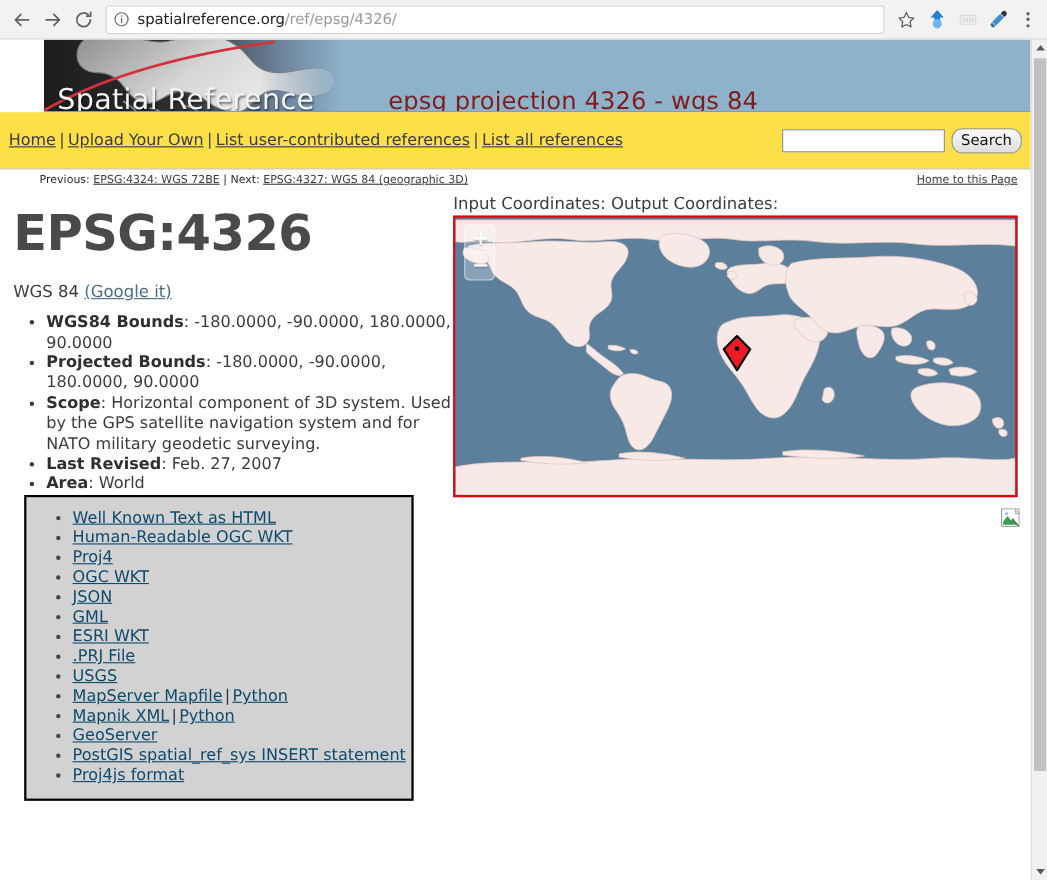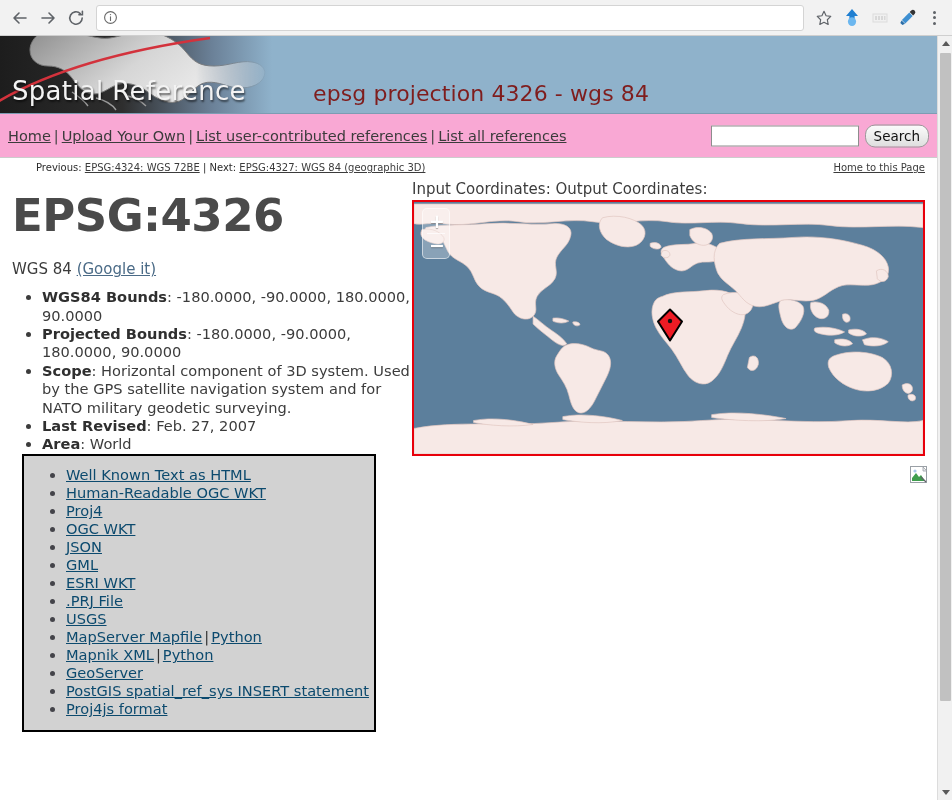--- a/index.html
+++ b/index.html
@@ -65,24 +65,25 @@
   .viewport {
     position: absolute; top: 36px; left: 0;
     width: 937px; height: 764px;
     background: #ffffff;
     overflow: hidden;
   }
 
   
   .banner {
     position: relative;
-    height: 78px;
+    height: 66px;
     background: #8fb2cb;
     overflow: hidden;
     border-bottom: 1px solid #7d9cb3;
+    margin-left: 40px;
   }
   .banner-logo {
     position: absolute; left: 0; top: 0;
     width: 272px; height: 78px;
     overflow: hidden;
   }
   .banner-title {
     position: absolute;
     left: 313px; top: 57px;
     transform: translateY(-50%);
@@ -99,22 +100,22 @@
     color: #f3f3f3;
     letter-spacing: 0.3px;
     text-shadow: 1px 2px 2px rgba(0,0,0,0.55);
     white-space: nowrap;
     z-index: 3;
   }
 
   
   .navbar {
     position: relative;
-    height: 44px;
-    background: #f9a8d4;
+    height: 52px;
+    background: #fde047;
     border-bottom: 1px solid #cccccc;
   }
   .nav-links {
     position: absolute; left: 8px; top: 50%;
     transform: translateY(-50%);
     font-size: 14.5px; color: #333;
     white-space: nowrap;
   }
   .nav-links a { color: #3b3b3b; text-decoration: underline; }
   .nav-links .sep { color: #444; padding: 0 3px; }
@@ -306,20 +307,21 @@
   </div>
 
   <div class="omnibox">
     <span class="info-icon">
       <svg width="15" height="15" viewBox="0 0 16 16" fill="none" stroke="#6a6a6a" stroke-width="1.2">
         <circle cx="8" cy="8" r="6.3"></circle>
         <path d="M8 7.2v4" stroke-linecap="round"></path>
         <circle cx="8" cy="4.9" r="0.75" fill="#6a6a6a" stroke="none"></circle>
       </svg>
     </span>
+    <span class="url-text"><span class="url-domain">spatialreference.org</span><span>/ref/epsg/4326/</span></span>
   </div>
 
   <div class="star-btn">
     <svg width="18" height="18" viewBox="0 0 20 20" fill="none" stroke="#5f6368" stroke-width="1.3" stroke-linejoin="round">
       <path d="M10 2.6l2.3 4.9 5.2.7-3.8 3.7.95 5.3L10 14.7l-4.65 2.5.95-5.3L2.5 8.2l5.2-.7z"></path>
     </svg>
   </div>
 
   <div class="tb-icon">
     <svg width="20" height="22" viewBox="0 0 20 22">

